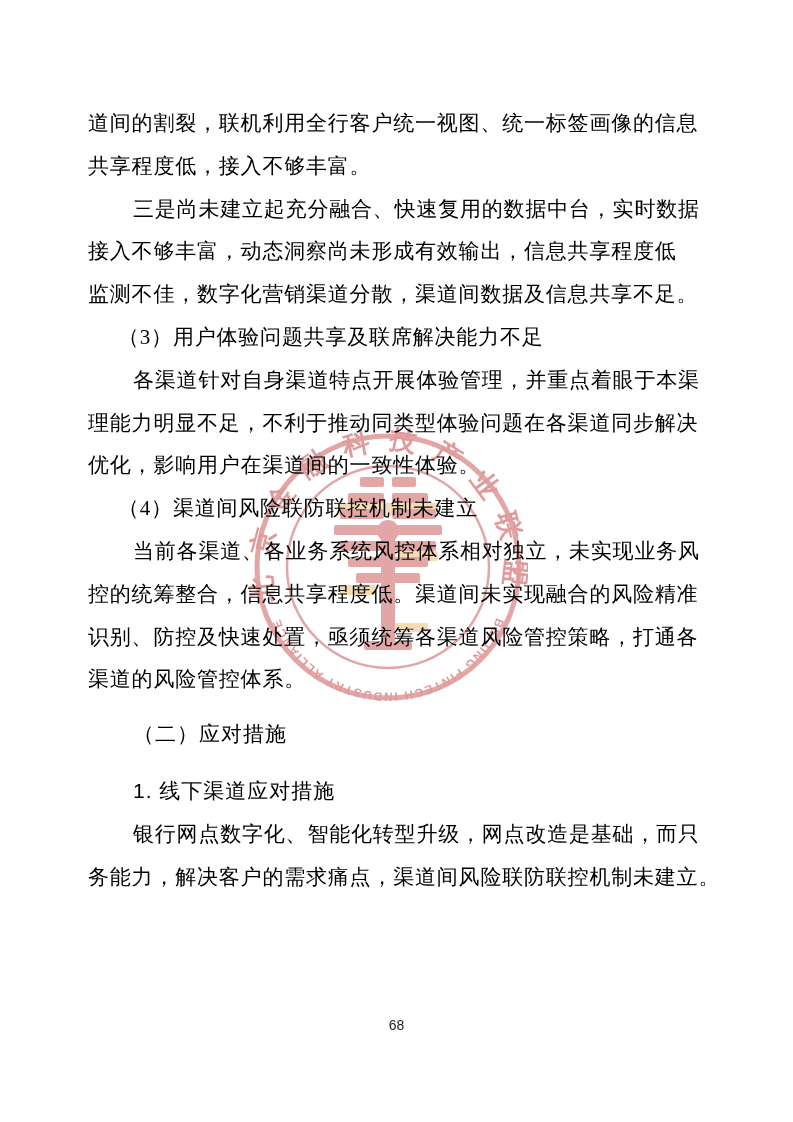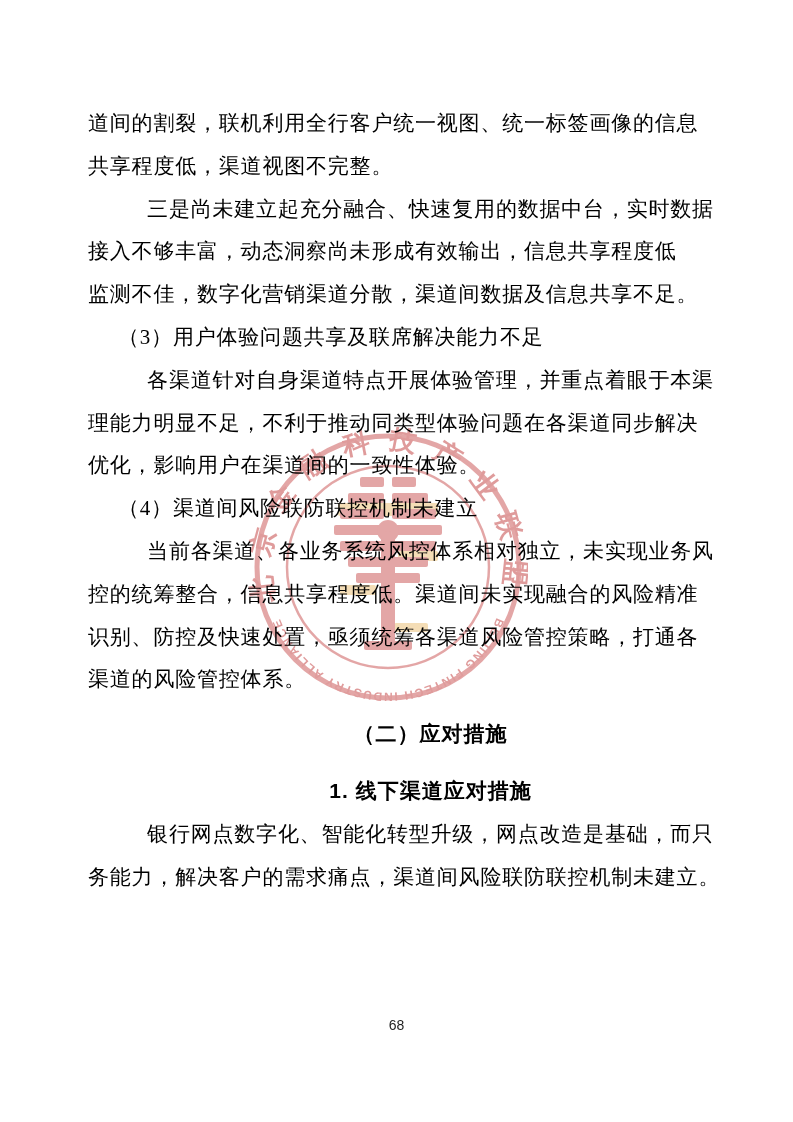--- a/index.html
+++ b/index.html
@@ -13,24 +13,24 @@
   #seal{position:absolute;left:248px;top:427px;width:280px;height:280px;pointer-events:none;}
   
   #text-block{
     position:absolute;left:88px;top:102px;width:640px;
     color:#000000;font-size:21px;letter-spacing:0.8px;
   }
   .line{
     line-height:42.8px;height:42.8px;white-space:nowrap;
   }
   .ind1{margin-left:30px;}
-  .ind2{margin-left:45px;text-align:center;}
+  .ind2{margin-left:45px;}
   .h-bold{
     font-family:"Liberation Sans","DejaVu Sans",sans-serif;
-    font-weight:700;letter-spacing:1px;
+    font-weight:400;letter-spacing:1px;
   }
   .gap-lg{margin-top:12px;}
   .gap-md{margin-top:14px;}
   
   #page-number{
     position:absolute;left:0;top:1017px;width:793px;text-align:center;
     font-family:"Liberation Sans","DejaVu Sans",sans-serif;
     font-size:14px;color:#1f1f1f;letter-spacing:0;
   }
 </style>
@@ -79,21 +79,21 @@
         <rect x="144" y="146" width="28" height="10" rx="2" fill="#c94f4f"></rect>
         <circle cx="140" cy="104" r="11" fill="#c94f4f"></circle>
         <rect x="133" y="104" width="14" height="116" rx="6" fill="#c94f4f"></rect>
         <rect x="116" y="214" width="48" height="9" rx="2" fill="#c94f4f"></rect>
       </g>
     </g>
   </svg>
 
   <div id="text-block">
     <div class="line">道间的割裂，联机利用全行客户统一视图、统一标签画像的信息</div>
-    <div class="line">共享程度低，渠道视图不完整。</div>
+    <div class="line">共享程度低，接入不够丰富。</div>
     <div class="line ind2">三是尚未建立起充分融合、快速复用的数据中台，实时数据</div>
     <div class="line">接入不够丰富，动态洞察尚未形成有效输出，信息共享程度低</div>
     <div class="line">监测不佳，数字化营销渠道分散，渠道间数据及信息共享不足。</div>
     <div class="line ind1">（3）用户体验问题共享及联席解决能力不足</div>
     <div class="line ind2">各渠道针对自身渠道特点开展体验管理，并重点着眼于本渠</div>
     <div class="line">理能力明显不足，不利于推动同类型体验问题在各渠道同步解决</div>
     <div class="line">优化，影响用户在渠道间的一致性体验。</div>
     <div class="line ind1">（4）渠道间风险联防联控机制未建立</div>
     <div class="line ind2">当前各渠道、各业务系统风控体系相对独立，未实现业务风</div>
     <div class="line">控的统筹整合，信息共享程度低。渠道间未实现融合的风险精准</div>

